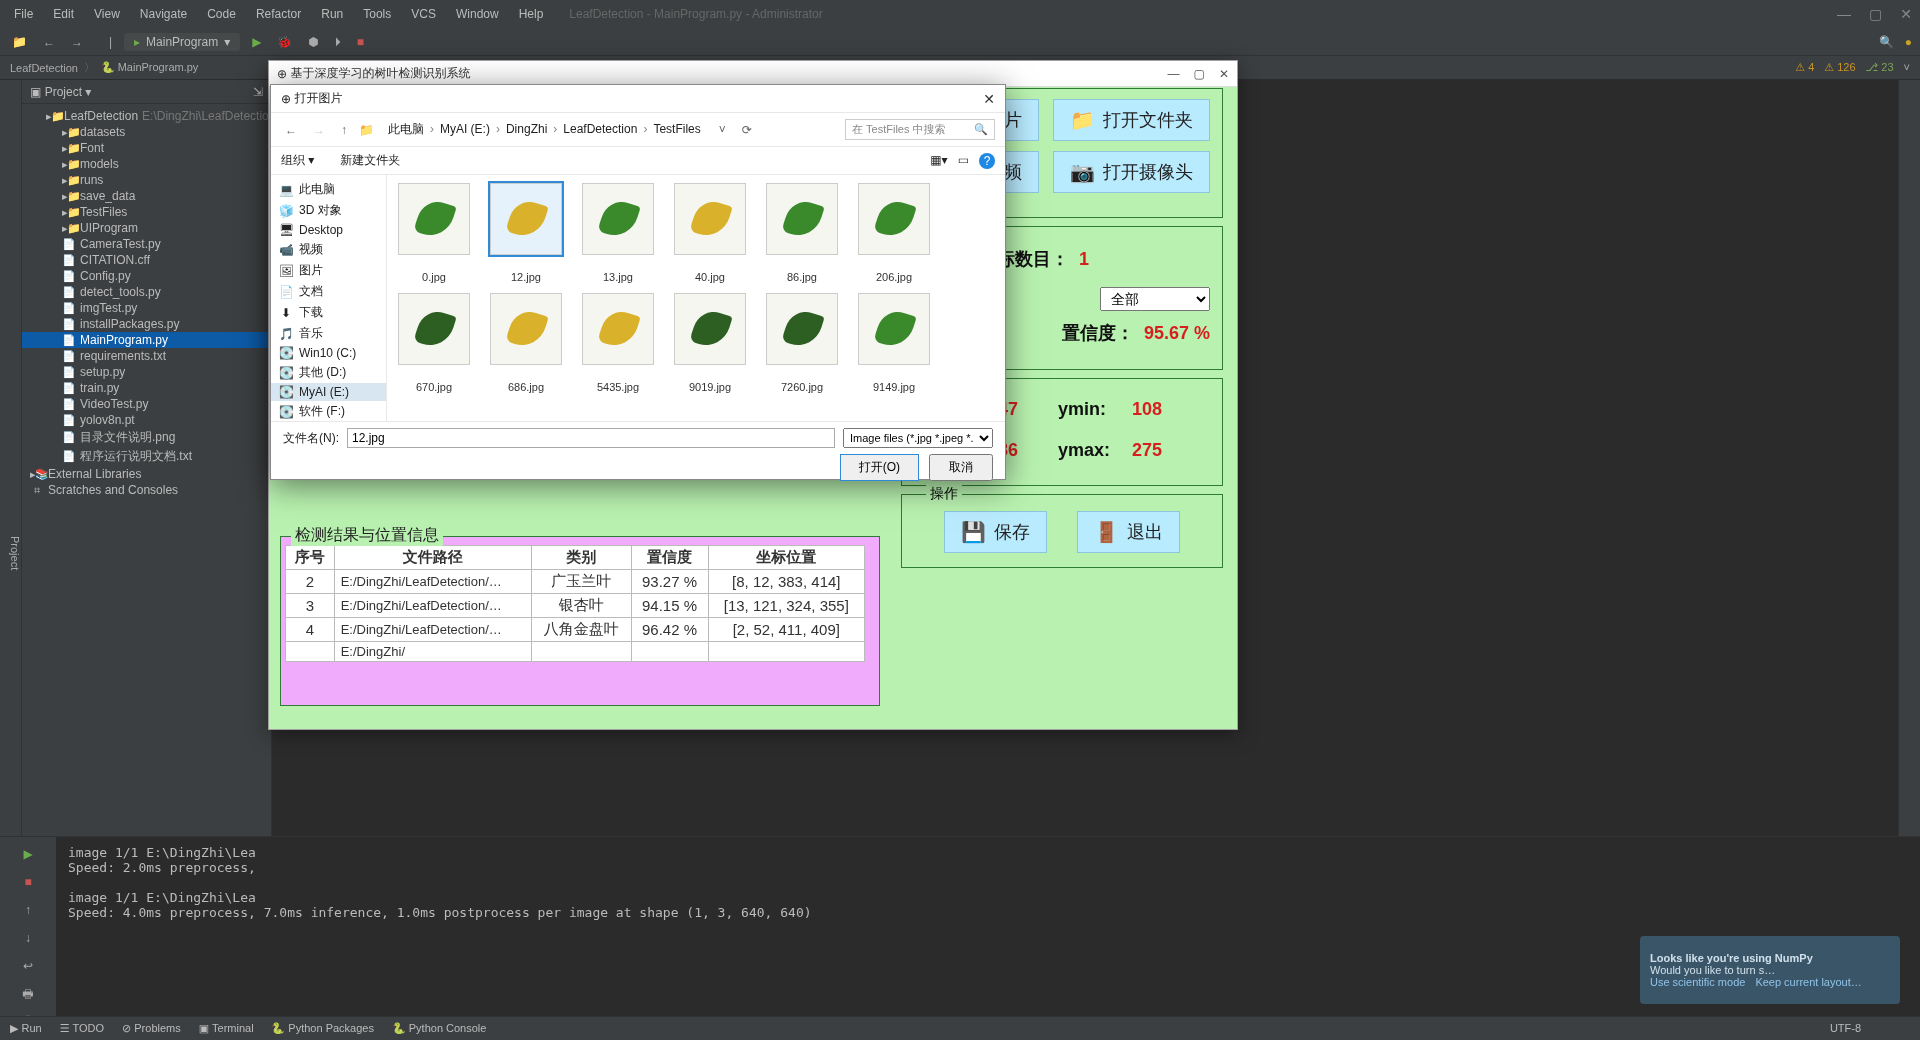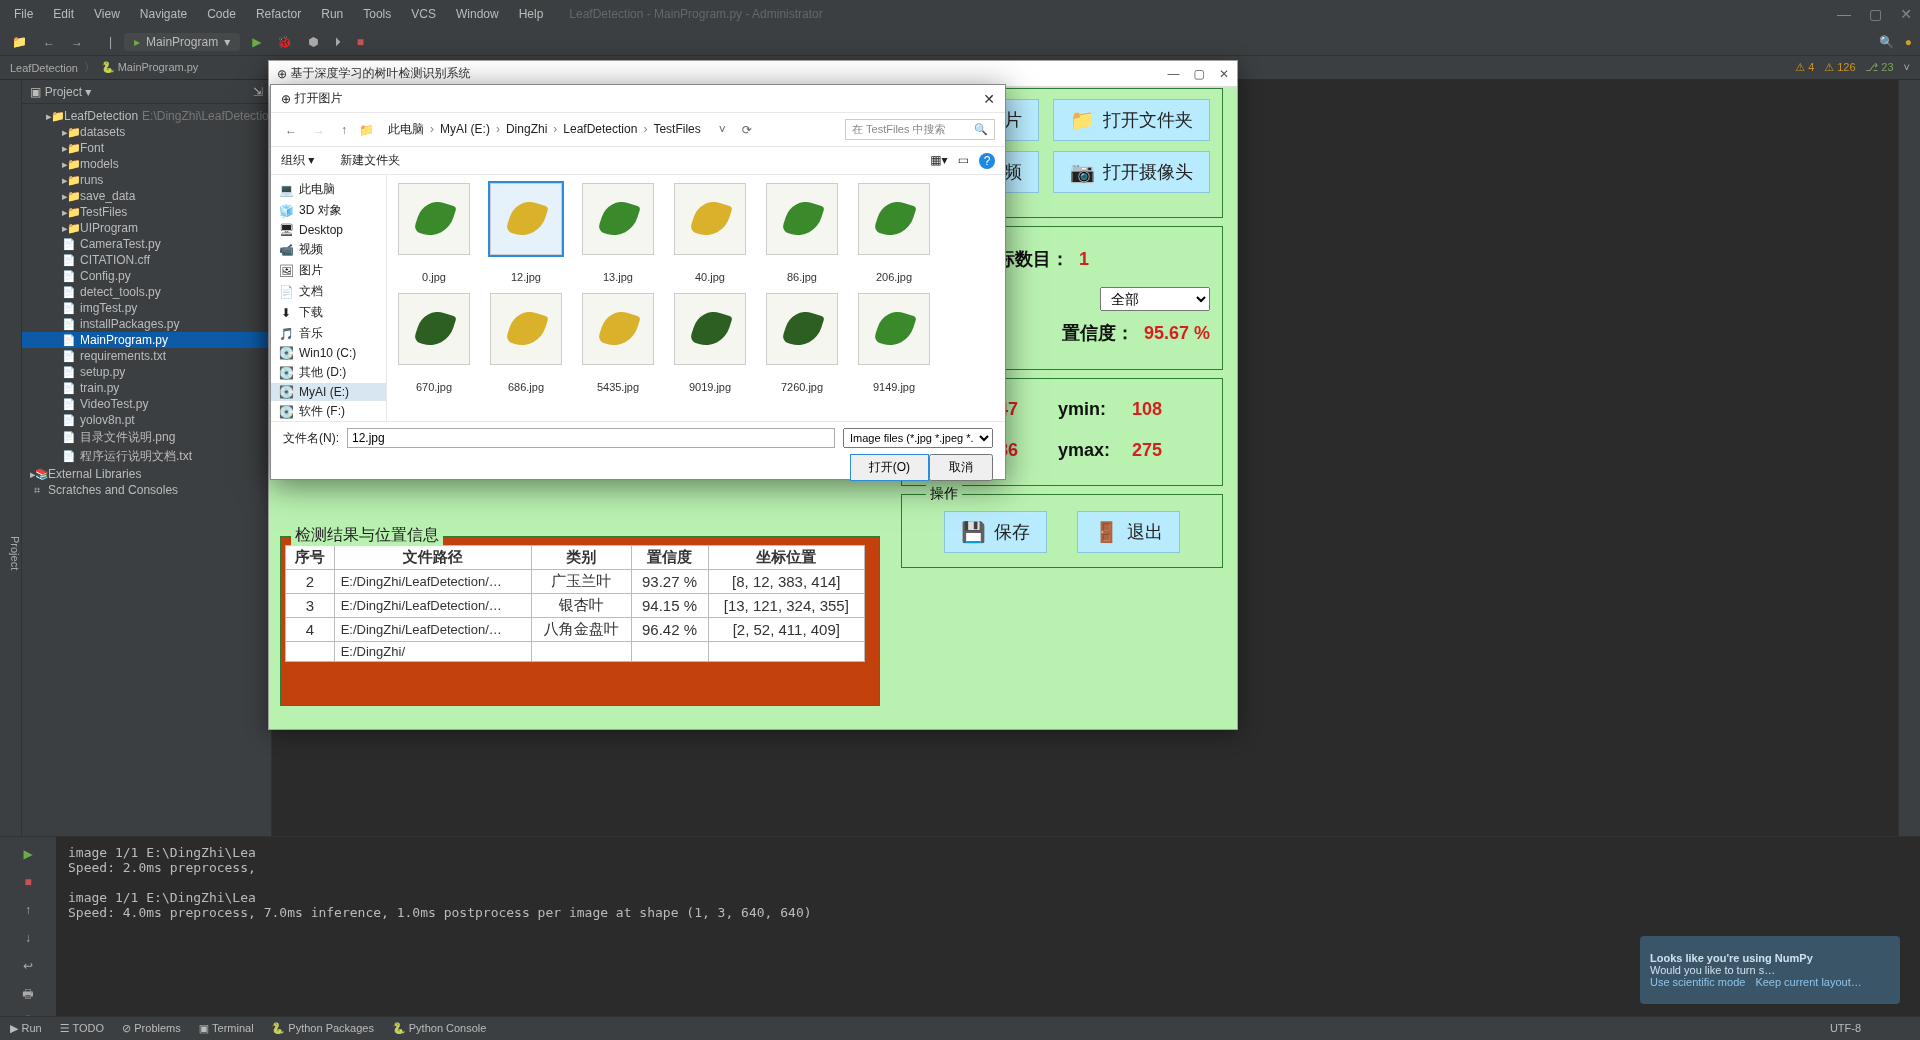--- a/index.html
+++ b/index.html
@@ -43,21 +43,21 @@
 .appwin .aw-title .ctrls { margin-left:auto; display:flex; gap:14px; color:#555;}
 .panel-right { position:absolute; left:893px; top:80px; width:338px; height:645px; }
 .grp { border:1px solid #2e7d32; margin:8px; padding:10px 12px 14px 12px; background:#b9f2b0; position:relative; }
 .grp .gt { position:absolute; top:-10px; left:24px; background:#b9f2b0; padding:0 4px; color:#000000; font-size:14px; }
 .kv { display:flex; align-items:center; gap:10px; margin:10px 0; font-family:Consolas,monospace; font-size:18px; font-weight:bold;}
 .kv .k { color:#111; min-width:64px; }
 .kv .v { color:#d62020; }
 .kvrow { display:flex; gap:40px; }
 .bigbtn { display:inline-flex; align-items:center; gap:8px; background:#b9ebff; border:1px solid #8cc6dc; padding:8px 16px; font-size:18px; color:#222; cursor:pointer; }
 .bigbtn .bi { font-size:20px; }
-.result-box { position:absolute; left:280px; top:536px; width:600px; height:170px; border:1px solid #2e7d32; background:#c2410c; }
+.result-box { position:absolute; left:280px; top:536px; width:600px; height:170px; border:1px solid #2e7d32; background:#f0abfc; }
 .result-box .gt { position:absolute; top:-12px; left:10px; background:#b9f2b0; padding:0 4px; font-size:16px; color:#222; font-family:"SimSun"; }
 .rtable { width:calc(100% - 18px); border-collapse:collapse; background:#fff; font-family:Consolas,"SimSun",monospace; font-size:15px; color:#333; margin:8px 0 0 4px;}
 .rtable th, .rtable td { border:1px solid #bbb; padding:2px 6px; text-align:center; }
 .rtable .fp { text-align:left; font-size:13px; }
 select.combo { font-size:14px; padding:2px 6px; width:110px; }
 
 
 .filedlg { position:absolute; left:270px; top:84px; width:736px; height:396px; background:#fff; color:#222; box-shadow:0 6px 30px rgba(0,0,0,0.5); border:1px solid #888; z-index:10;}
 .filedlg .fd-title { height:28px; display:flex; align-items:center; padding:0 10px; border-bottom:1px solid #e8e8e8; font-size:12px;}
 .filedlg .fd-title .x { margin-left:auto; color:#333; font-size:14px; cursor:pointer;}
@@ -79,21 +79,21 @@
 .thumb.sel .imgbox { outline:2px solid #2f8ad8; background:#e6f2fb; }
 .thumb .cap { font-size:11px; margin-top:16px; color:#333; }
 .leaf { width:48px; height:48px; position:relative; }
 .leaf::before { content:""; position:absolute; left:8px; top:6px; width:34px; height:36px; background:#3a8a2c; border-radius:60% 10% 70% 20%; transform:rotate(18deg);}
 .leaf.yellow::before { background:#d9b12b; }
 .leaf.dark::before { background:#2d5e22; }
 .fd-foot { height:60px; padding:6px 12px; display:flex; flex-direction:column; gap:6px; border-top:1px solid #e8e8e8;}
 .fd-foot .row { display:flex; align-items:center; gap:8px; }
 .fd-foot input[type=text] { flex:1; border:1px solid #aaa; padding:2px 4px; font-size:12px;}
 .fd-foot select { width:150px; font-size:11px; padding:2px;}
-.fd-foot .btns { margin-left:auto; display:flex; }
+.fd-foot .btns { margin-left:auto; display:flex; gap:10px; }
 .fd-foot button { padding:3px 18px; font-size:12px; }
 .fd-foot button.primary { border:1px solid #2f8ad8; }
 
 
 .notif { position:absolute; right:20px; bottom:36px; width:260px; background:#3b5568; color:#cfe0ec; padding:16px 10px; font-size:11px; border-radius:4px; }
 .notif a { color:#8fc3e8; text-decoration:none; margin-right:10px;}
 </style>
 </head>
 <body>
 

